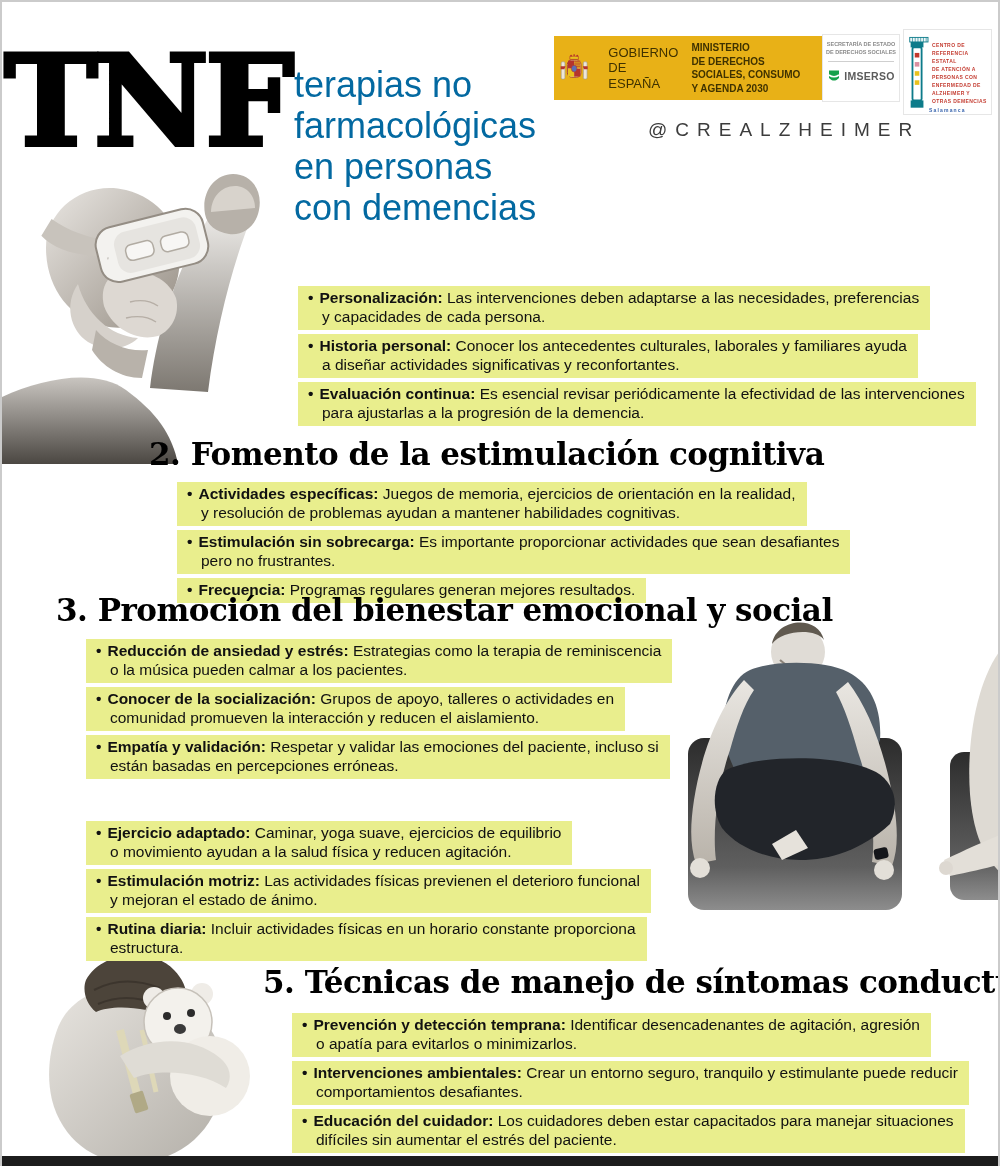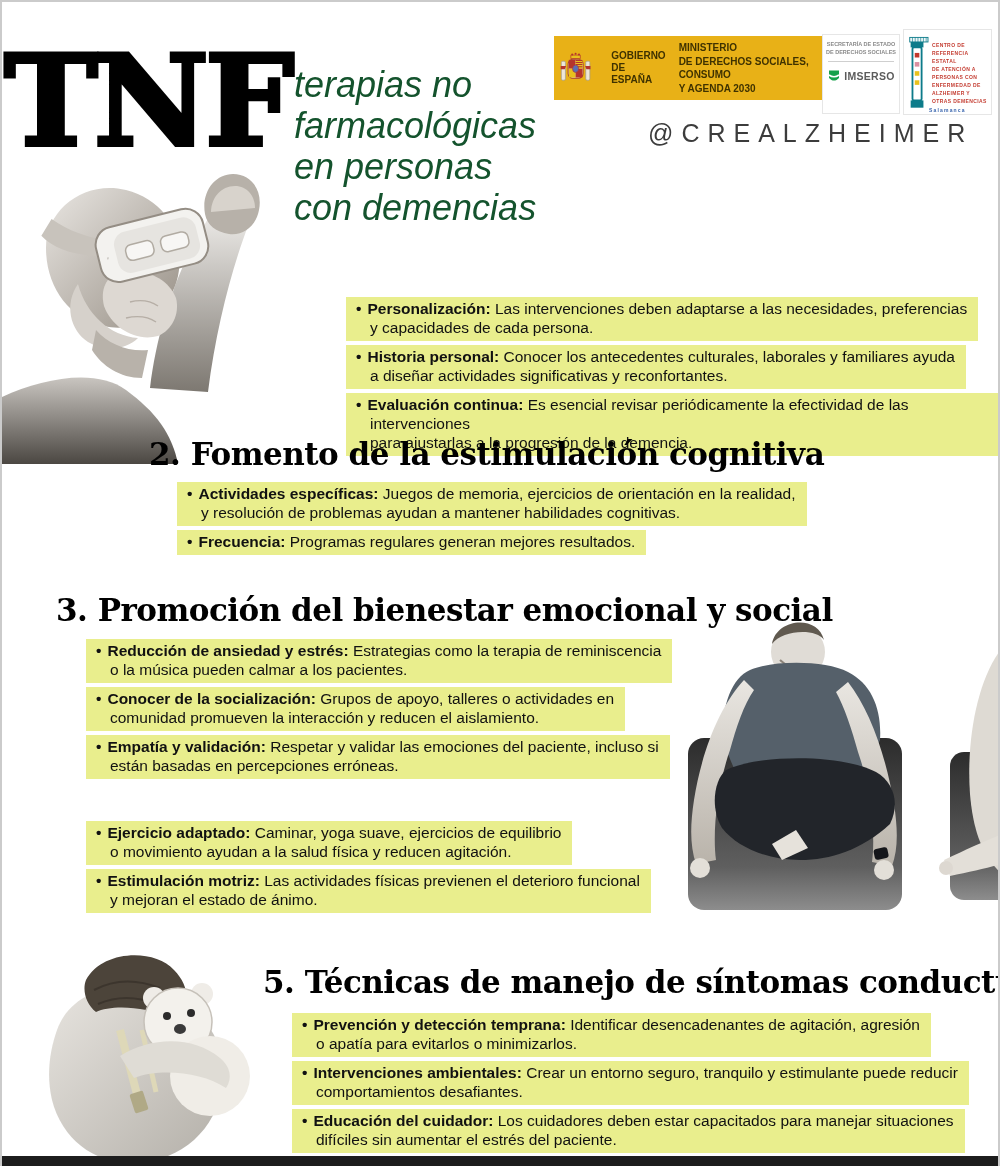--- a/index.html
+++ b/index.html
@@ -6,29 +6,29 @@
   .page{position:relative;width:1000px;height:1166px;background:#fff;overflow:hidden;
         box-sizing:border-box;border:2px solid #cbcbcb;border-bottom:none;
         font-family:"Liberation Sans",sans-serif;color:#1a1a1a;}
 
   
   .accent-title{position:absolute;left:100px;top:20px;font-family:"DejaVu Serif",serif;
         font-weight:bold;font-size:46px;letter-spacing:1px;color:#d9e021;}
   .tnf{position:absolute;left:2px;top:36px;font-family:"DejaVu Serif",serif;font-weight:bold;
         font-size:126px;letter-spacing:-4px;color:#000;-webkit-text-stroke:4px #000;line-height:1;}
   .subtitle{position:absolute;left:292px;top:62px;font-size:36px;line-height:41px;
-        font-weight:400;color:#14532d;white-space:pre-line;font-style:italic;}
-  .handle{position:absolute;left:646px;top:117px;font-size:25px;letter-spacing:8px;color:#3c3c3c;text-align:center;}
+        font-weight:400;color:#0369a1;white-space:pre-line;}
+  .handle{position:absolute;left:646px;top:117px;font-size:19px;letter-spacing:8px;color:#3c3c3c;text-align:center;}
 
   
   .gov-block{position:absolute;left:552px;top:34px;width:268px;height:64px;background:#e8b117;
         display:flex;align-items:center;box-sizing:border-box;padding:0 6px;}
-  .gov-name{font-size:10px;font-weight:bold;color:#3f3200;line-height:1.2;white-space:pre-line;margin-left:20px;}
+  .gov-name{font-size:13px;font-weight:normal;color:#3f3200;line-height:1.2;white-space:pre-line;margin-left:20px;}
   .ministry{font-size:10px;font-weight:bold;color:#3f3200;line-height:1.35;white-space:pre-line;margin-left:13px;}
-  .imserso-block{position:absolute;left:820px;top:32px;width:78px;height:80px;background:#fff;
+  .imserso-block{position:absolute;left:820px;top:32px;width:78px;height:68px;background:#fff;
         border:1px solid #e6e6e6;box-sizing:border-box;text-align:center;}
   .secretary{font-size:5.5px;font-weight:bold;color:#8a8a8a;line-height:1.45;white-space:pre-line;padding-top:6px;}
   .im-divider{height:1px;background:#cfcfcf;margin:4px 5px;}
   .imserso-row{display:flex;align-items:center;justify-content:center;margin-top:7px;}
   .imserso-label{font-size:10.5px;font-weight:bold;color:#5b5b5b;letter-spacing:.3px;margin-left:3px;}
   .cre-block{position:absolute;left:901px;top:27px;width:89px;height:86px;background:#fff;
         border:1px solid #e6e6e6;box-sizing:border-box;display:flex;padding:3px 2px 3px 3px;}
   .cre-text{font-size:5px;font-weight:bold;color:#c43d32;line-height:1.6;letter-spacing:.4px;
         white-space:pre-line;margin:8px 0 0 3px;}
   .cre-city{font-size:5px;font-weight:bold;color:#3a66ae;letter-spacing:1.2px;margin-top:2px;}
@@ -202,51 +202,55 @@
     <circle cx="152" cy="64" r="11" fill="#efece7"></circle>
     <circle cx="200" cy="60" r="11" fill="#efece7"></circle>
     <circle cx="176" cy="88" r="34" fill="#f3f1ec" stroke="#c6c1b9" stroke-width="1.5"></circle>
     <circle cx="165" cy="82" r="4" fill="#2b2b2b"></circle>
     <circle cx="189" cy="79" r="4" fill="#2b2b2b"></circle>
     <ellipse cx="178" cy="95" rx="6" ry="5" fill="#3a3a3a"></ellipse>
     <circle cx="208" cy="142" r="40" fill="#f0ede7"></circle>
     <path d="M118,122 C150,102 192,102 218,124 C228,132 231,144 224,154 C200,138 158,134 132,144 Z" fill="#dfdcd5"></path>
   </svg>
 
-  <div class="bullets" style="left:296px;top:295px;margin-left:48px;">
+  <div class="bullets" style="left:296px;top:284px;">
     <div class="bullet"><span class="b-mark">•</span><span class="b-lead">Personalización:</span><span> Las intervenciones deben adaptarse a las necesidades, preferencias
 y capacidades de cada persona.</span></div>
     <div class="bullet"><span class="b-mark">•</span><span class="b-lead">Historia personal:</span><span> Conocer los antecedentes culturales, laborales y familiares ayuda
 a diseñar actividades significativas y reconfortantes.</span></div>
     <div class="bullet"><span class="b-mark">•</span><span class="b-lead">Evaluación continua:</span><span> Es esencial revisar periódicamente la efectividad de las intervenciones
 para ajustarlas a la progresión de la demencia.</span></div>
   </div>
 
   <div class="section-title" style="left:147px;top:434px;">2. Fomento de la estimulación cognitiva</div>
   <div class="bullets" style="left:175px;top:480px;">
     <div class="bullet"><span class="b-mark">•</span><span class="b-lead">Actividades específicas:</span><span> Juegos de memoria, ejercicios de orientación en la realidad,
 y resolución de problemas ayudan a mantener habilidades cognitivas.</span></div>
+    <div class="bullet"><span class="b-mark">•</span><span class="b-lead">Estimulación sin sobrecarga:</span><span> Es importante proporcionar actividades que sean desafiantes
+pero no frustrantes.</span></div>
     <div class="bullet"><span class="b-mark">•</span><span class="b-lead">Frecuencia:</span><span> Programas regulares generan mejores resultados.</span></div>
   </div>
 
   <div class="section-title" style="left:54px;top:590px;">3. Promoción del bienestar emocional y social</div>
   <div class="bullets" style="left:84px;top:637px;">
     <div class="bullet"><span class="b-mark">•</span><span class="b-lead">Reducción de ansiedad y estrés:</span><span> Estrategias como la terapia de reminiscencia
 o la música pueden calmar a los pacientes.</span></div>
     <div class="bullet"><span class="b-mark">•</span><span class="b-lead">Conocer de la socialización:</span><span> Grupos de apoyo, talleres o actividades en
 comunidad promueven la interacción y reducen el aislamiento.</span></div>
     <div class="bullet"><span class="b-mark">•</span><span class="b-lead">Empatía y validación:</span><span> Respetar y validar las emociones del paciente, incluso si
 están basadas en percepciones erróneas.</span></div>
   </div>
 
   <div class="bullets" style="left:84px;top:819px;">
     <div class="bullet"><span class="b-mark">•</span><span class="b-lead">Ejercicio adaptado:</span><span> Caminar, yoga suave, ejercicios de equilibrio
 o movimiento ayudan a la salud física y reducen agitación.</span></div>
     <div class="bullet"><span class="b-mark">•</span><span class="b-lead">Estimulación motriz:</span><span> Las actividades físicas previenen el deterioro funcional
 y mejoran el estado de ánimo.</span></div>
+    <div class="bullet"><span class="b-mark">•</span><span class="b-lead">Rutina diaria:</span><span> Incluir actividades físicas en un horario constante proporciona
+estructura.</span></div>
   </div>
 
   <div class="section-title" style="left:261px;top:962px;">5. Técnicas de manejo de síntomas conductuales</div>
   <div class="bullets" style="left:290px;top:1011px;">
     <div class="bullet"><span class="b-mark">•</span><span class="b-lead">Prevención y detección temprana:</span><span> Identificar desencadenantes de agitación, agresión
 o apatía para evitarlos o minimizarlos.</span></div>
     <div class="bullet"><span class="b-mark">•</span><span class="b-lead">Intervenciones ambientales:</span><span> Crear un entorno seguro, tranquilo y estimulante puede reducir
 comportamientos desafiantes.</span></div>
     <div class="bullet"><span class="b-mark">•</span><span class="b-lead">Educación del cuidador:</span><span> Los cuidadores deben estar capacitados para manejar situaciones
 difíciles sin aumentar el estrés del paciente.</span></div>

